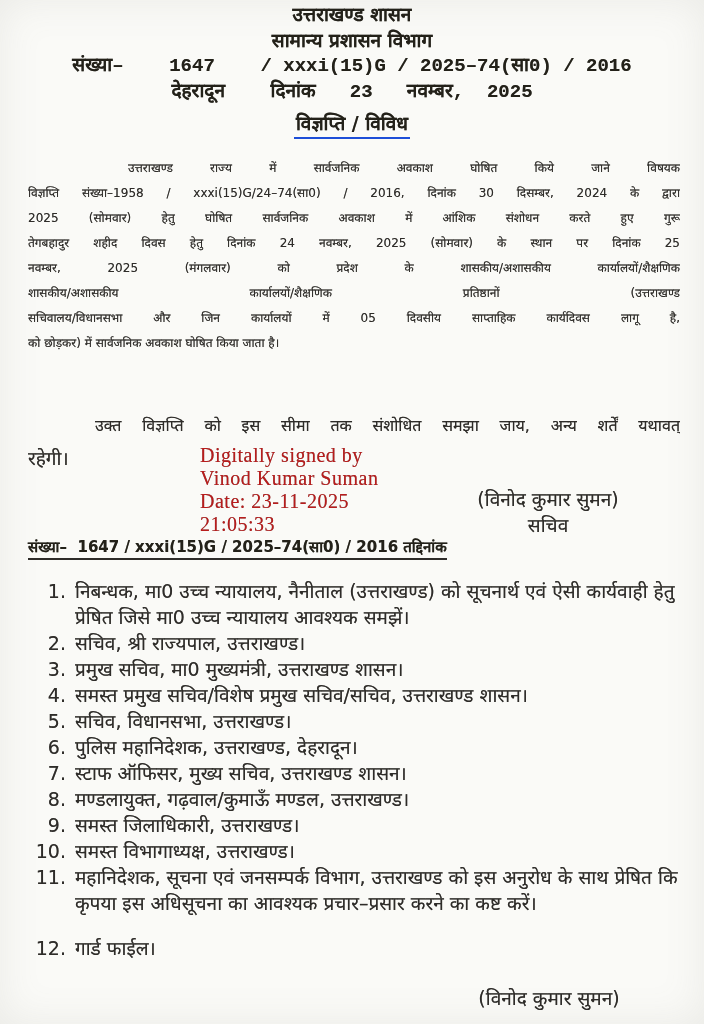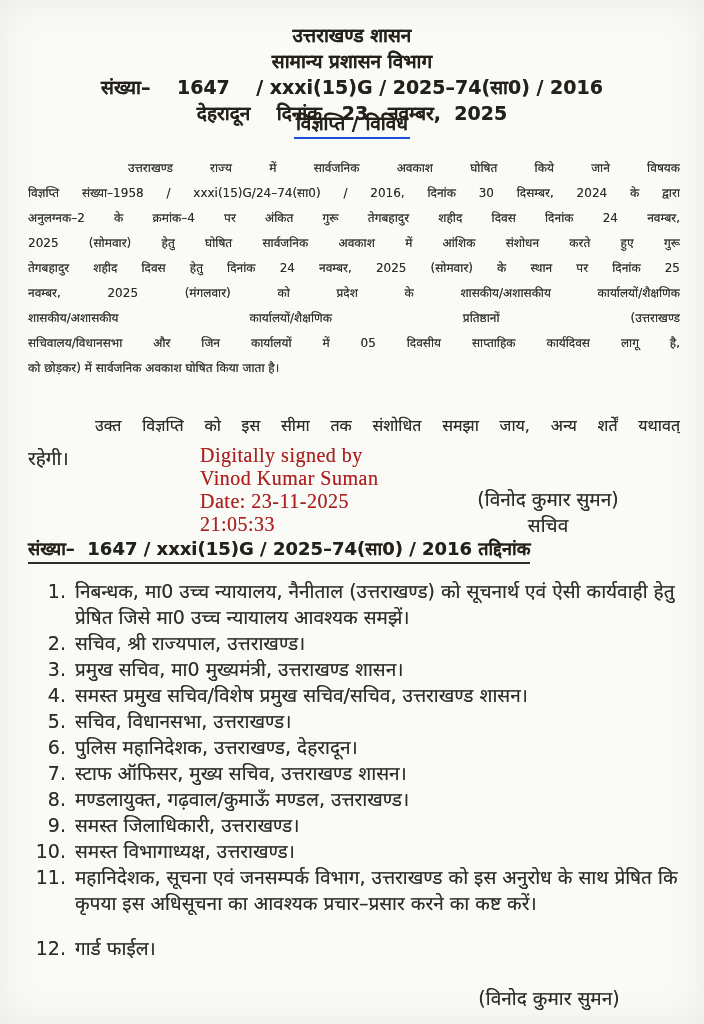--- a/index.html
+++ b/index.html
@@ -12,25 +12,25 @@
     width:704px;height:1024px;
     margin:0 auto;
     background:#fafaf7;
     color:#2e2c29;
     overflow:hidden;
     box-shadow:inset 0 0 40px rgba(120,120,115,.12);
   }
   .page *{text-shadow:0 0 .6px rgba(46,44,41,.55);}
   
   .header{
-    position:absolute;top:22px;left:0;width:100%;
+    position:absolute;top:1px;left:0;width:100%;
     text-align:center;font-weight:bold;color:#232119;
   }
   .header .h-line{line-height:26px;font-size:19px;}
-  .ws-pre{white-space:pre;}
+  .ws-pre{white-space:pre;font-family:Liberation Mono, monospace;}
   
   .subject{
     position:absolute;top:110px;left:0;width:100%;text-align:center;
   }
   .subject span{
     display:inline-block;font-weight:bold;font-size:19px;color:#232119;
     border-bottom:2px solid #1d4ed8;padding:0 2px 1px 2px;
   }
   
   .bodytext{
@@ -61,21 +61,21 @@
     position:absolute;top:487px;left:458px;width:180px;
     text-align:center;font-size:19px;line-height:24px;white-space:nowrap;
   }
   .sign-desg{
     position:absolute;top:513px;left:458px;width:180px;
     text-align:center;font-size:19px;line-height:24px;
   }
   
   .endors-no{
     position:absolute;top:536px;left:28px;
-    font-size:18px;font-weight:bold;color:#232119;
+    font-size:15px;font-weight:bold;color:#232119;
   }
   .endors-no span{
     display:inline-block;border-bottom:2px solid #2e2c29;padding-bottom:2px;
     white-space:pre;
   }
   
   .dist-list{
     position:absolute;top:578px;left:30px;width:656px;
     font-size:19px;color:#2e2c29;
   }
@@ -103,21 +103,20 @@
     <div class="h-line ws-pre">देहरादून    दिनांक   23   नवम्बर,  2025</div>
   </div>
 
   <div class="subject">
     <span>विज्ञप्ति / विविध</span>
   </div>
 
   <div class="bodytext para1">
     <div class="jline indent1">उत्तराखण्ड राज्य में सार्वजनिक अवकाश घोषित किये जाने विषयक</div>
     <div class="jline">विज्ञप्ति संख्या–1958 / xxxi(15)G/24–74(सा0) / 2016, दिनांक 30 दिसम्बर, 2024 के द्वारा</div>
-    <div class="jline">अनुलग्नक–2 के क्रमांक–4 पर अंकित गुरू तेगबहादुर शहीद दिवस दिनांक 24 नवम्बर,</div>
     <div class="jline">2025 (सोमवार) हेतु घोषित सार्वजनिक अवकाश में आंशिक संशोधन करते हुए गुरू</div>
     <div class="jline">तेगबहादुर शहीद दिवस हेतु दिनांक 24 नवम्बर, 2025 (सोमवार) के स्थान पर दिनांक 25</div>
     <div class="jline">नवम्बर, 2025 (मंगलवार) को प्रदेश के शासकीय/अशासकीय कार्यालयों/शैक्षणिक</div>
     <div class="jline">शासकीय/अशासकीय कार्यालयों/शैक्षणिक प्रतिष्ठानों (उत्तराखण्ड</div>
     <div class="jline">सचिवालय/विधानसभा और जिन कार्यालयों में 05 दिवसीय साप्ताहिक कार्यदिवस लागू है,</div>
     <div class="lline">को छोड़कर) में सार्वजनिक अवकाश घोषित किया जाता है।</div>
   </div>
 
   <div class="closing1">
     <div class="jline">उक्त विज्ञप्ति को इस सीमा तक संशोधित समझा जाय, अन्य शर्तें यथावत्</div>

